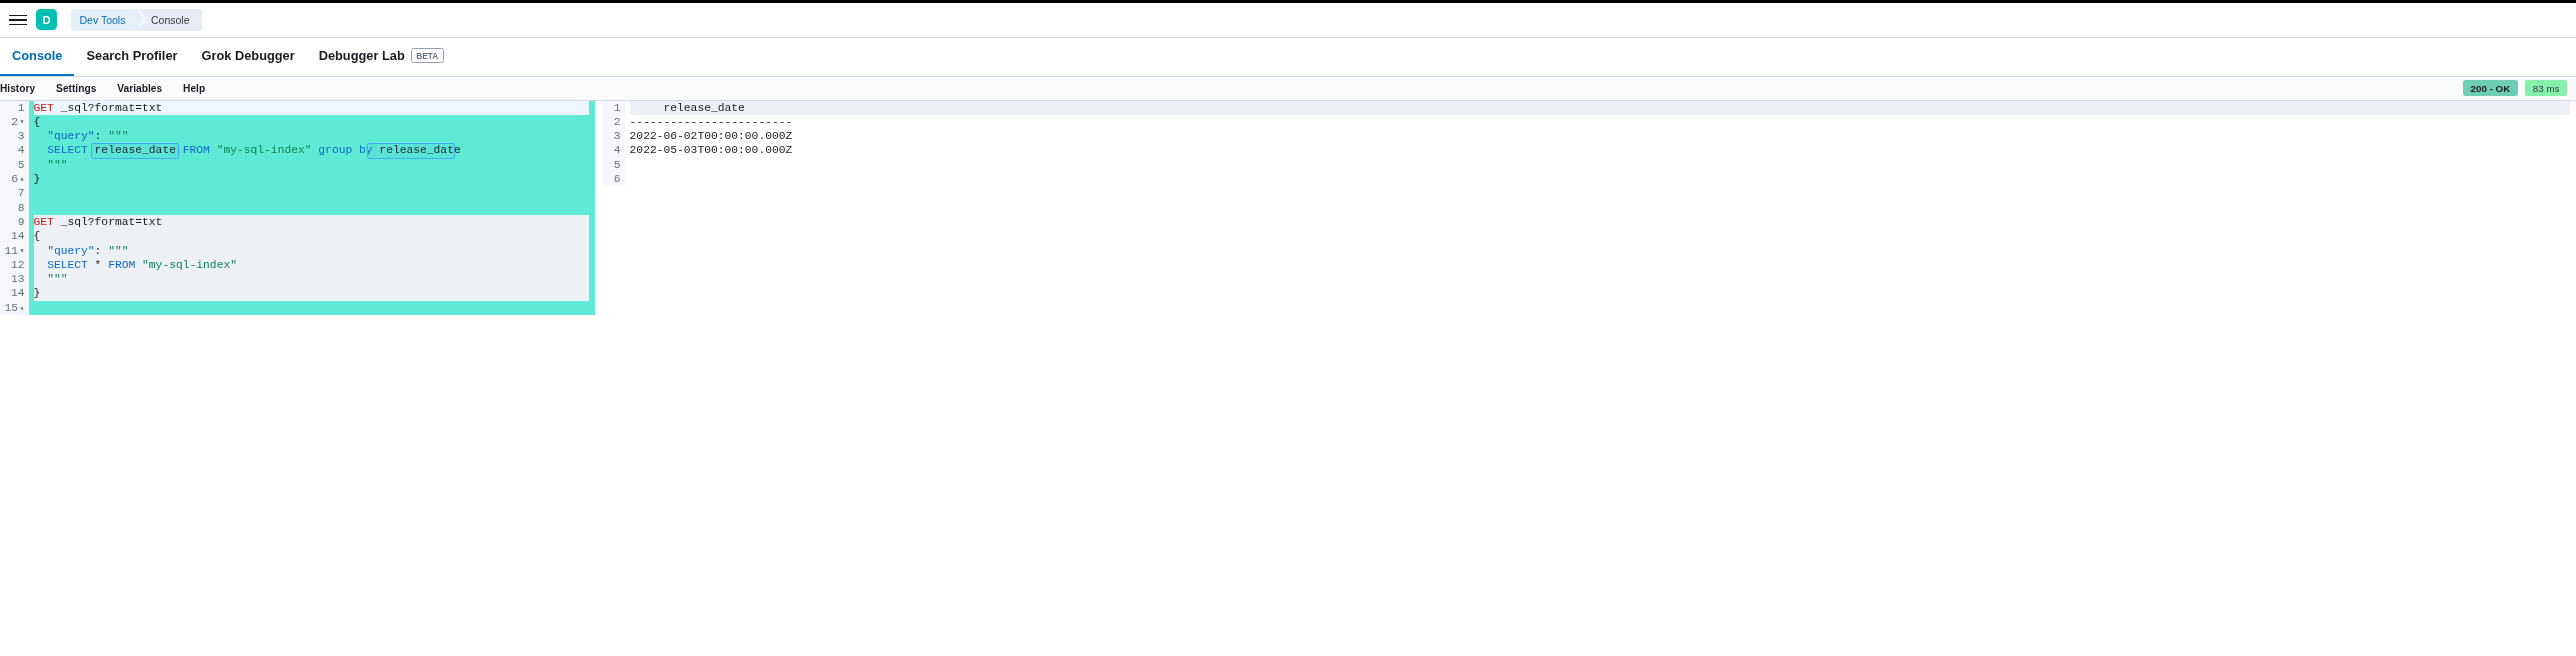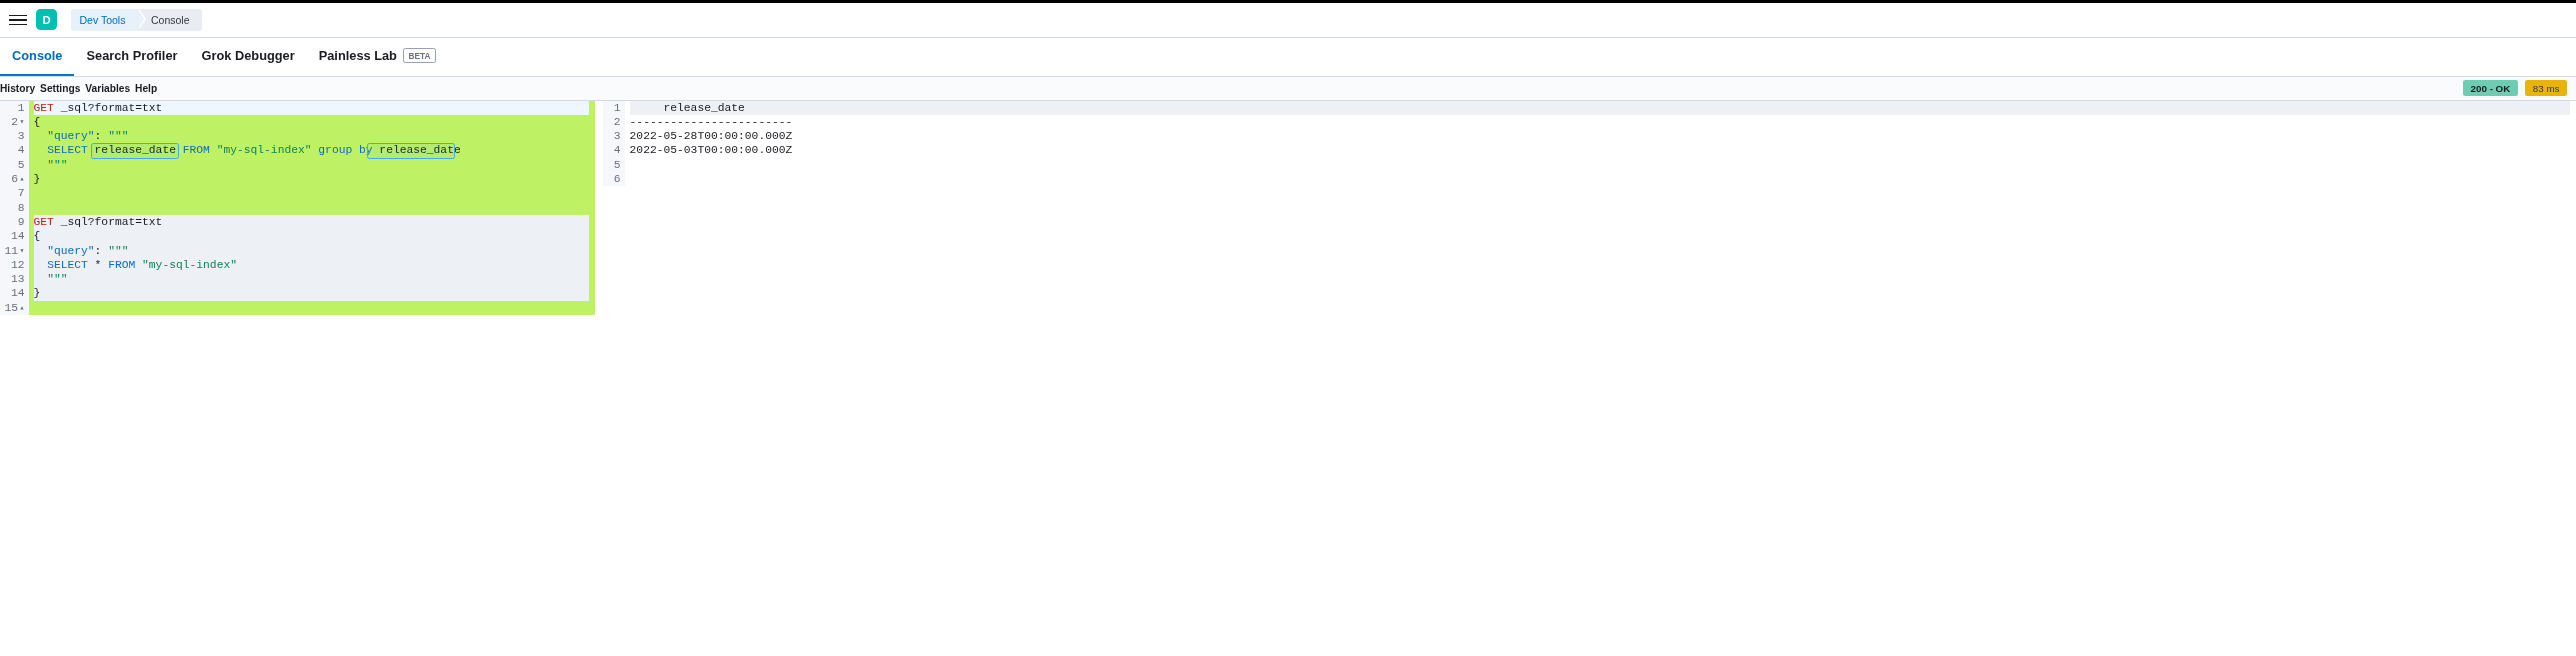--- a/index.html
+++ b/index.html
@@ -113,39 +113,39 @@
   }
   .subtabs-row {
     display: flex;
     align-items: center;
     justify-content: space-between;
     padding: 0 9px 0 0;
     background: #fafbfd;
     border-top: 0.8px solid #d3dae6;
     height: 24px;
   }
-  .subtabs-left { display: flex; gap: 5px; }
+  .subtabs-left { display: flex; gap: 21px; }
   .subtab {
     font-size: 10.2px;
     font-weight: 700;
     color: #1a1c21;
     padding: 4.5px 0;
     cursor: pointer;
   }
   .subtabs-right { display: flex; gap: 7.5px; align-items: flex-start; }
   .status-badge {
     background: #6dccb1;
     color: #1a1c21;
     font-weight: 600;
     font-size: 9.8px;
     padding: 2.3px 7.5px;
     border-radius: 2.3px;
   }
   .timing-badge {
-    background: #eab308;
+    background: #86efac;
     color: #343741;
     font-size: 9.8px;
     padding: 2.3px 7.5px;
     border-radius: 2.3px;
   }
 
   .editor-row {
     display: flex;
     border-top: 0.8px solid #d3dae6;
   }
@@ -169,21 +169,21 @@
     padding: 0 4.5px 0 4.5px;
     user-select: none;
     min-width: 27px;
   }
   .gutter .ln { height: 14.3px; display:flex; justify-content:flex-end; align-items:center; gap:1.5px;}
   .fold { color:#69707d; font-size:8.3px; }
   .code {
     flex: 1;
     padding: 0 6px 0 4.5px;
     position: relative;
-    background: #bef264;
+    background: #5eead4;
   }
   .code .line { height: 14.3px; white-space: pre; position: relative; }
   .line.hl { background: #eef7ff; }
   .line.active-bg { background: #edf0f5; }
   .tok-method { color: #c41a16; font-weight: 400;}
   .tok-url { color: #1a1c21; }
   .tok-key { color: #0b6bcb; }
   .tok-kw { color: #0b6bcb; }
   .tok-strval { color: #0b8658; }
   .tok-punct { color: #1a1c21; }
@@ -236,21 +236,21 @@
     <div class="crumb first">Dev Tools</div>
     <div class="crumb last">Console</div>
   </div>
 </div>
 
 <div class="tabs-row">
   <div class="tab active">Console</div>
   <div class="tab">Search Profiler</div>
   <div class="tab">Grok Debugger</div>
   <div class="tab">
-    <span>Painless Lab</span>
+    <span>Debugger Lab</span>
     <span class="beta-badge">BETA</span>
   </div>
 </div>
 
 <div class="subtabs-row">
   <div class="subtabs-left">
     <div class="subtab">History</div>
     <div class="subtab">Settings</div>
     <div class="subtab">Variables</div>
     <div class="subtab">Help</div>
@@ -342,20 +342,20 @@
           <div class="ln">1</div>
           <div class="ln">2</div>
           <div class="ln">3</div>
           <div class="ln">4</div>
           <div class="ln">5</div>
           <div class="ln">6</div>
         </div>
       <div class="code" id="res-code">
           <div class="line head">     release_date      </div>
           <div class="line">------------------------</div>
-          <div class="line">2022-05-28T00:00:00.000Z</div>
+          <div class="line">2022-06-02T00:00:00.000Z</div>
           <div class="line">2022-05-03T00:00:00.000Z</div>
           <div class="line"></div>
         </div>
     </div>
   </div>
 </div>
 
 
 </body></html>

